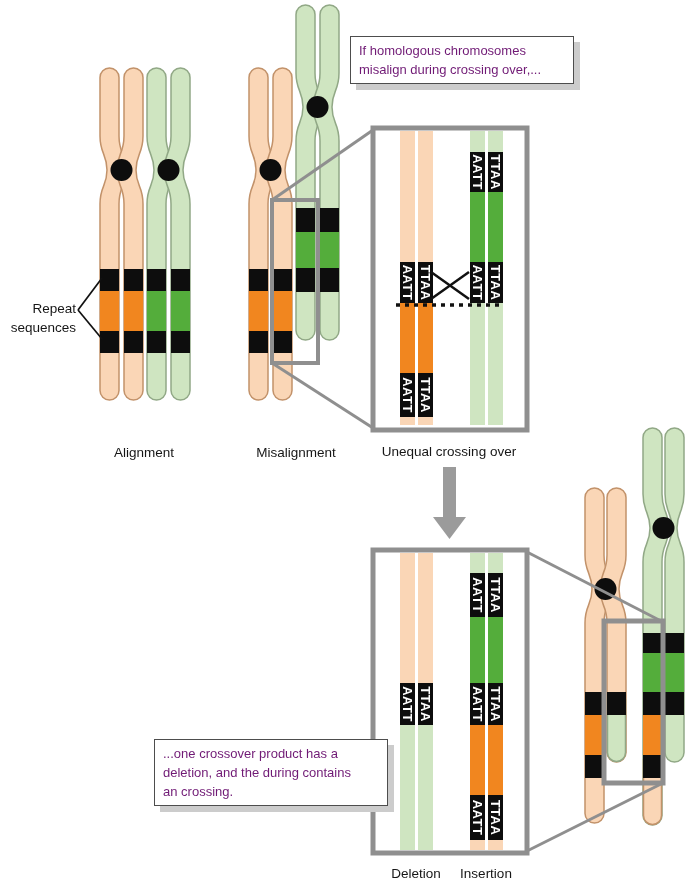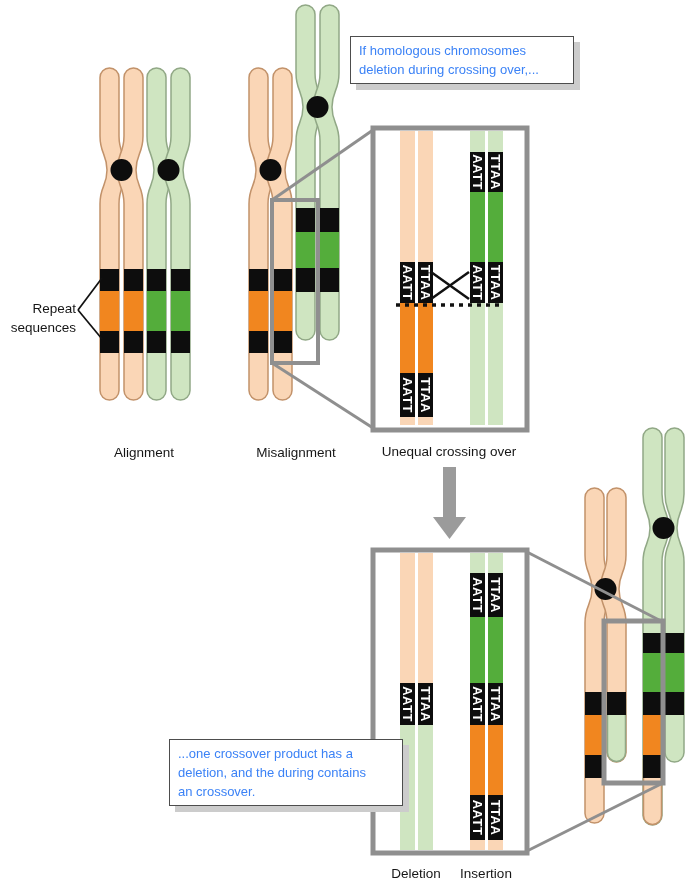--- a/index.html
+++ b/index.html
@@ -3,21 +3,21 @@
 <meta charset="utf-8">
 <style>
   html,body{margin:0;padding:0;background:#fff;}
   #stage{position:relative;width:700px;height:887px;background:#fff;overflow:hidden;
          font-family:"Liberation Sans",sans-serif;}
   #stage svg{position:absolute;left:0;top:0;}
   svg text{font-family:"Liberation Sans",sans-serif;}
   .lbl{font-size:13.5px;fill:#161616;}
   .bandtxt{font-size:13px;font-weight:bold;fill:#ffffff;letter-spacing:0.5px;}
   .note{position:absolute;background:#fff;border:1.5px solid #4d4d4d;
-        box-shadow:6px 6px 0 #cccccc;padding:4px 8px;font-size:13px;line-height:19px;color:#3b82f6;}
+        box-shadow:6px 6px 0 #cccccc;padding:4px 8px;font-size:13px;line-height:19px;color:#701a75;}
   .note div{white-space:nowrap;}
 </style>
 </head>
 <body>
 
 <div id="stage">
 
 <svg width="700" height="887" viewBox="0 0 700 887">
 
   <g>
@@ -200,22 +200,22 @@
 
   <g>
     <line x1="527" y1="552" x2="663" y2="622" stroke="#8F8F8F" stroke-width="3"></line>
     <line x1="527" y1="851" x2="663" y2="783" stroke="#8F8F8F" stroke-width="3"></line>
     <rect x="604" y="621" width="59" height="162" fill="none" stroke="#8F8F8F" stroke-width="5"></rect>
   </g>
 </svg>
 
 <div class="note" id="note-top" style="left:350px; top:36px; width:206px;">
   <div>If homologous chromosomes</div>
-  <div>deletion during crossing over,...</div>
+  <div>misalign during crossing over,...</div>
 </div>
 
-<div class="note" id="note-bottom" style="left:154px; top:739px; width:216px;margin-left:15px;">
+<div class="note" id="note-bottom" style="left:154px; top:739px; width:216px;">
   <div>...one crossover product has a</div>
   <div>deletion, and the during contains</div>
-  <div>an crossover.</div>
+  <div>an crossing.</div>
 </div>
 
 </div>
 
 </body></html>

